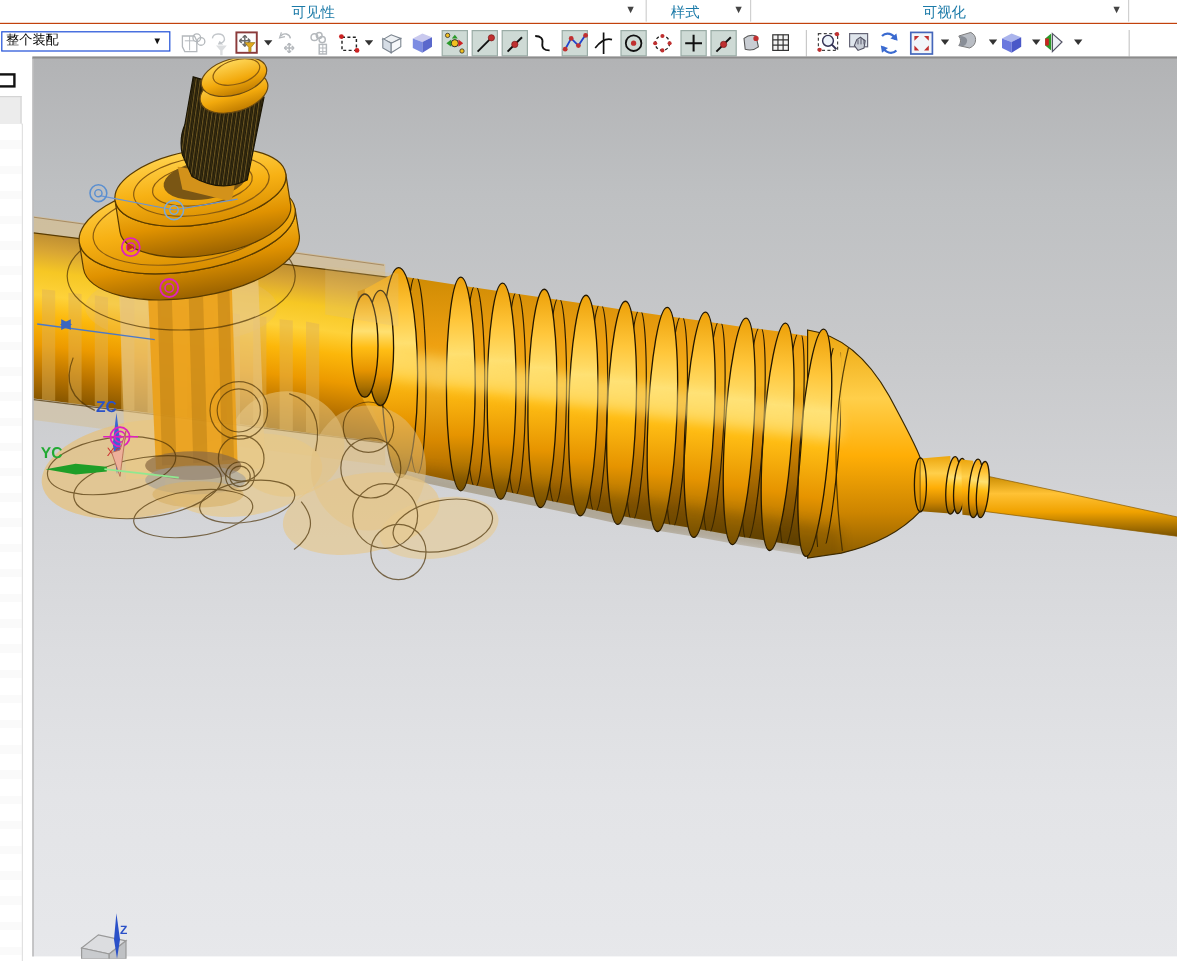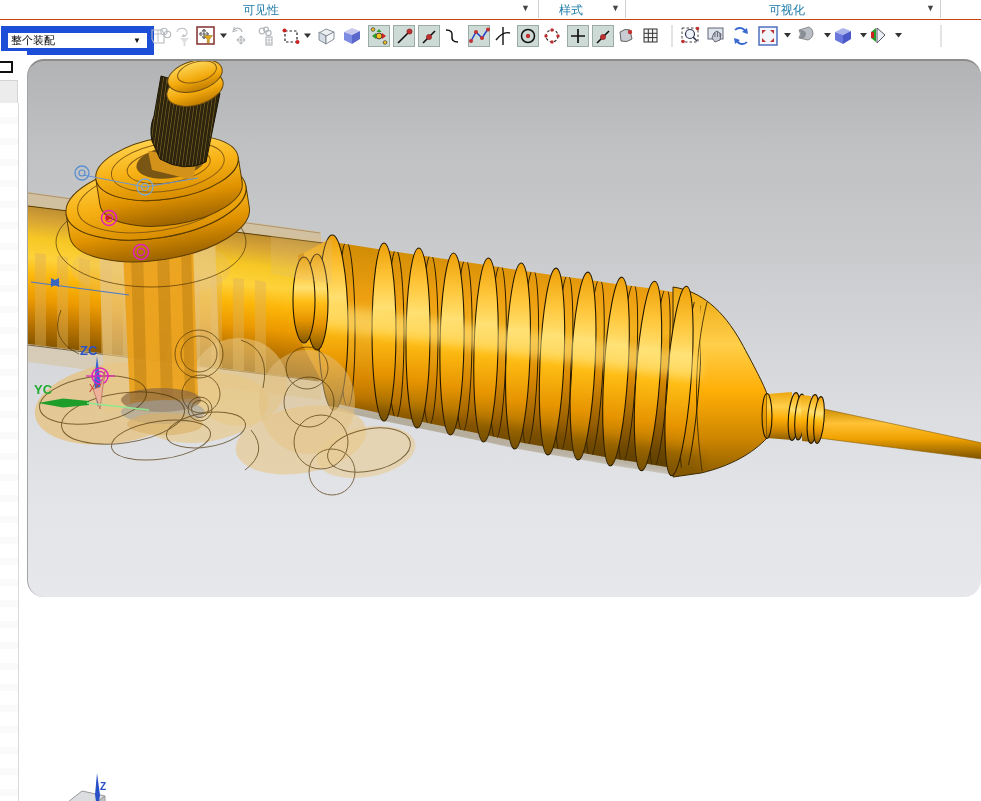--- a/index.html
+++ b/index.html
@@ -4,30 +4,30 @@
 <style>
   html,body{margin:0;padding:0;width:981px;height:801px;overflow:hidden;
     font-family:"Liberation Sans",sans-serif;background:#fff;}
   #topbar{position:absolute;left:0;top:0;width:981px;height:19px;background:#fff;
     border-bottom:6px solid #c2410c;font-size:12px;}
   .glabel{position:absolute;top:2px;color:#1b7aa8;}
   .garrow{position:absolute;top:3px;color:#444;font-size:9px;}
   .gsep{position:absolute;top:0;width:1px;height:18px;background:#d0d0d0;}
   #toolbar{position:absolute;left:0;top:20px;width:981px;height:31px;background:#fff;}
   #combo{position:absolute;left:1px;top:6px;width:136px;height:15px;background:#fff;
-    border:7px solid #1d4ed8;font-size:11px;line-height:15px;padding-left:3px;color:#000;}
+    border:1px solid #1d4ed8;font-size:11px;line-height:15px;padding-left:3px;color:#000;}
   #combo .ar{position:absolute;right:6px;top:0px;font-size:8px;color:#111;}
   #sidebar{position:absolute;left:0;top:51px;width:27px;height:750px;background:#fff;}
   #sidebar .winicon{position:absolute;left:-3px;top:10px;width:12px;height:8px;border:2px solid #111;background:#fff;}
   #sidebar .panel{position:absolute;left:0;top:29px;width:17px;height:22px;background:#ececec;border:1px solid #d4d4d4;border-left:none;}
   #sidebar .vline{position:absolute;left:18px;top:52px;width:1px;height:698px;background:#dadada;}
   #sidebar .rows{position:absolute;left:0;top:52px;width:18px;height:698px;
     background:repeating-linear-gradient(#ffffff 0px,#ffffff 14px,#fafafa 14px,#fafafa 21px);}
-  #viewport{position:absolute;left:27px;top:59px;width:954px;height:538px;box-sizing:border-box;border-top:2px solid #8c8c8c;border-left:1px solid #a2a2a3;
-    background:linear-gradient(#b2b3b5 0%,#bec0c2 15%,#c8c9cb 33%,#d3d4d7 50%,#dcdde0 66%,#e3e4e7 82%,#e6e7ea 97%,#e7e8eb 100%);border-radius:17px;}
+  #viewport{position:absolute;left:27px;top:47px;width:954px;height:750px;box-sizing:border-box;border-top:2px solid #8c8c8c;border-left:1px solid #a2a2a3;
+    background:linear-gradient(#b2b3b5 0%,#bec0c2 15%,#c8c9cb 33%,#d3d4d7 50%,#dcdde0 66%,#e3e4e7 82%,#e6e7ea 97%,#e7e8eb 100%);}
 </style>
 </head>
 <body>
 <div id="topbar">
   <span class="glabel" style="left:243px;">可见性</span>
   <span class="garrow" style="left:521px;">▼</span>
   <span class="gsep" style="left:538px;"></span>
   <span class="glabel" style="left:559px;">样式</span>
   <span class="garrow" style="left:611px;">▼</span>
   <span class="gsep" style="left:625px;"></span>

